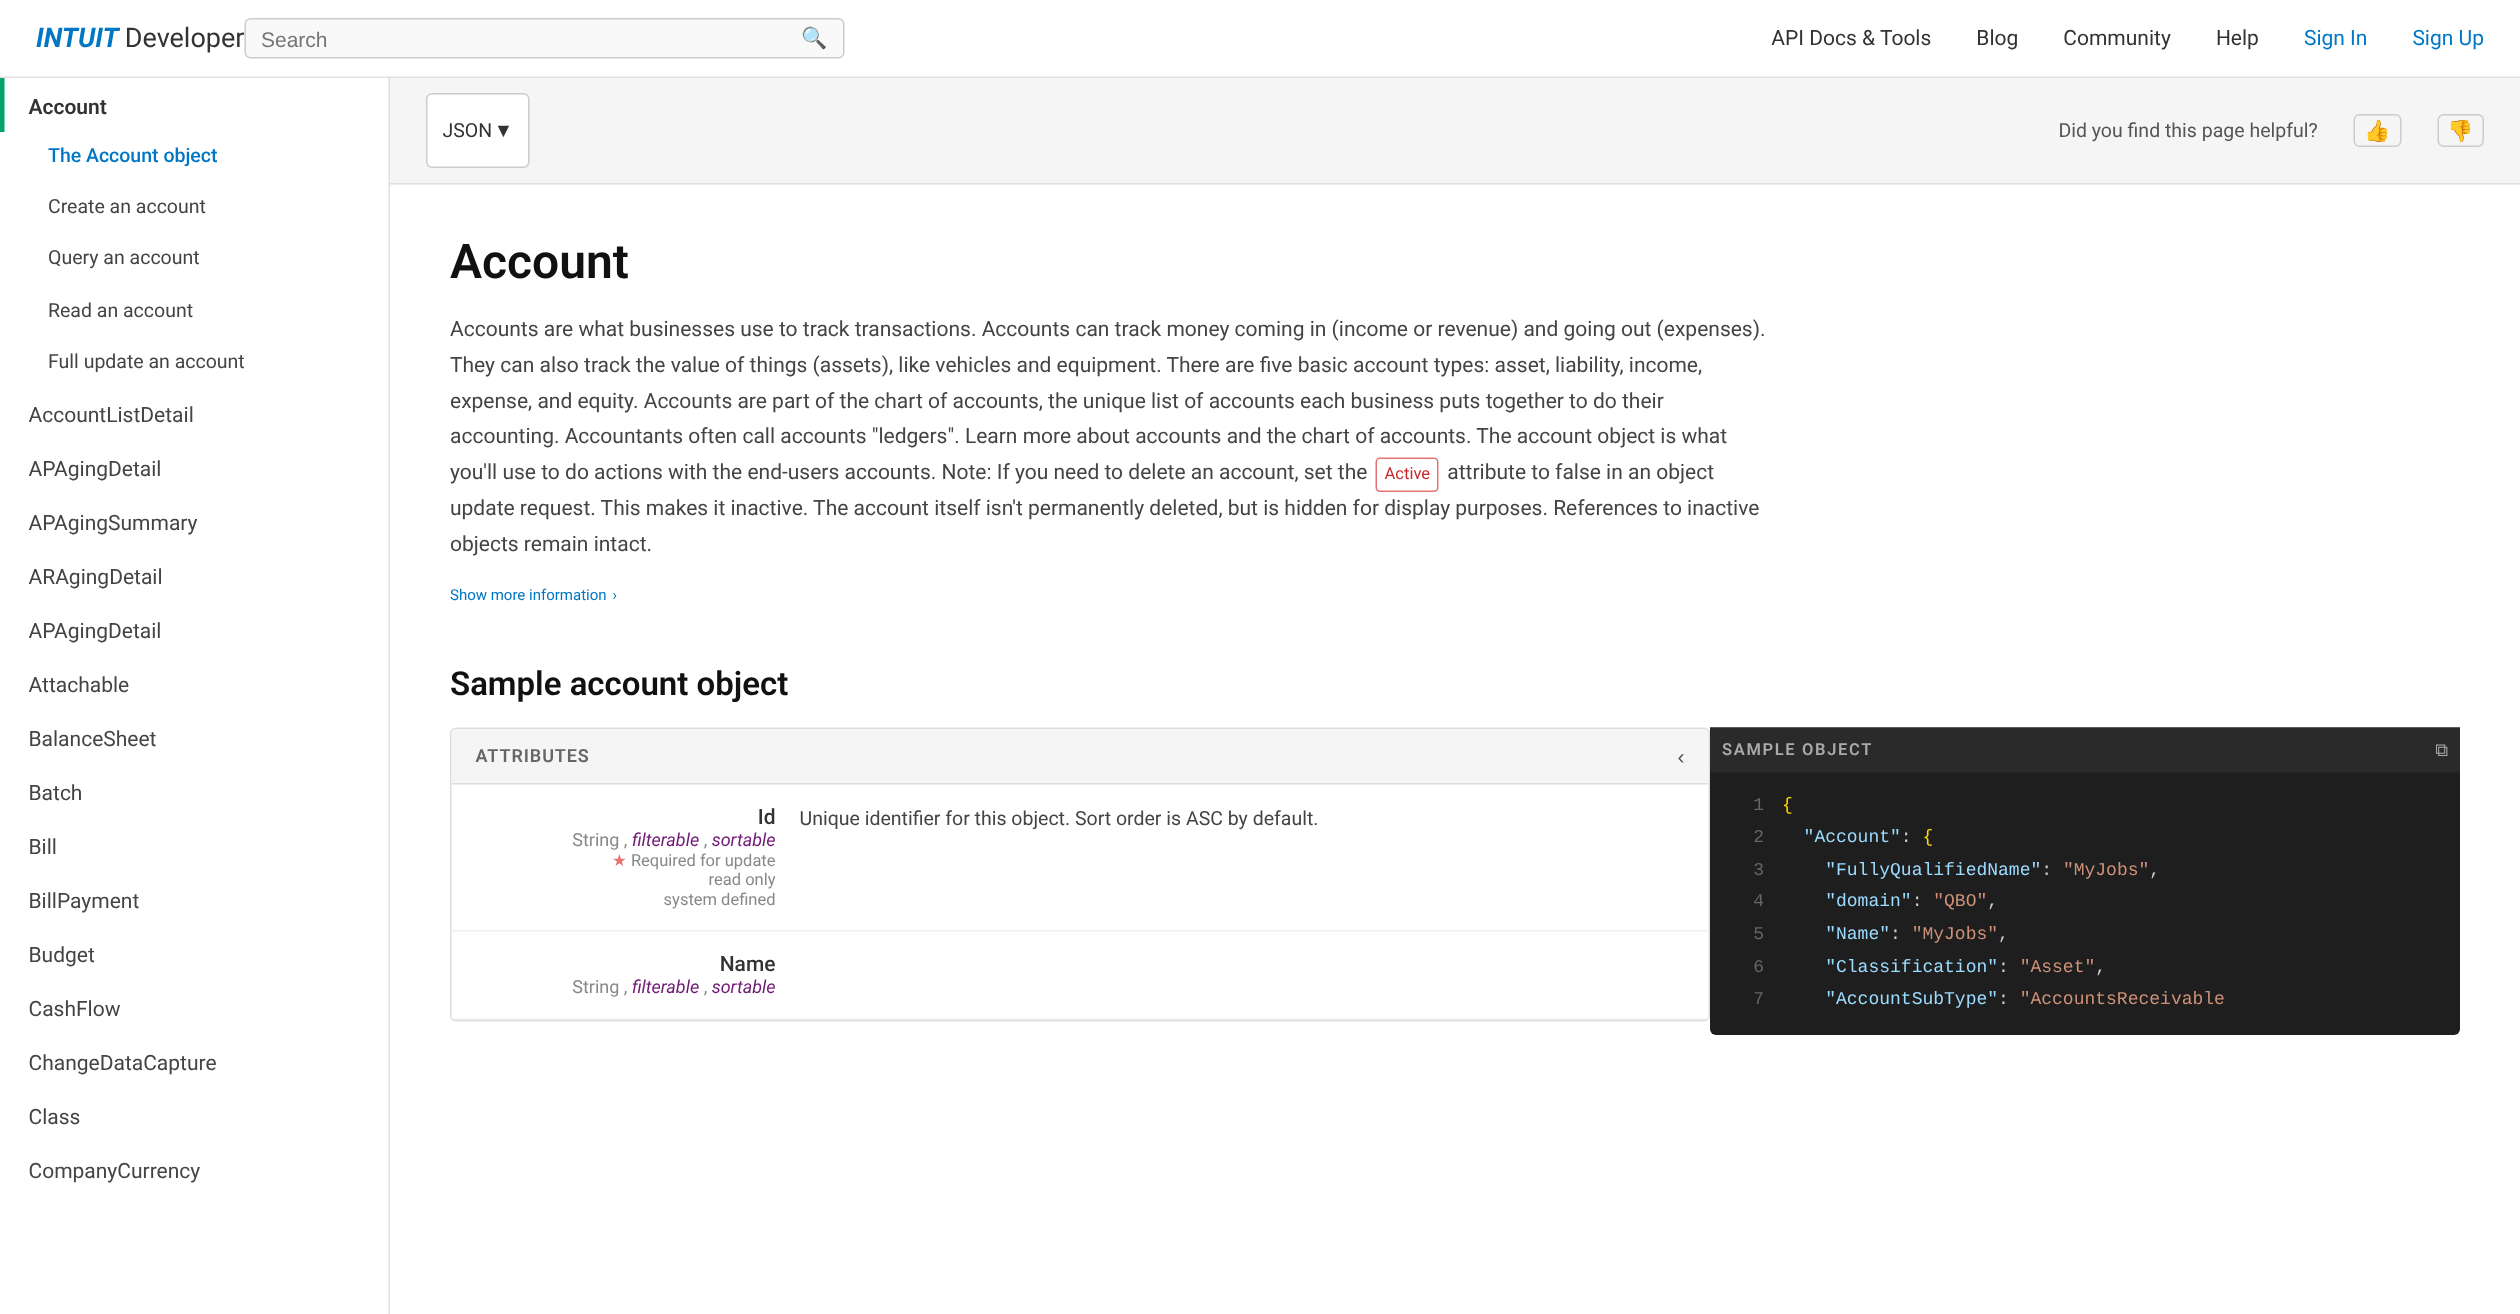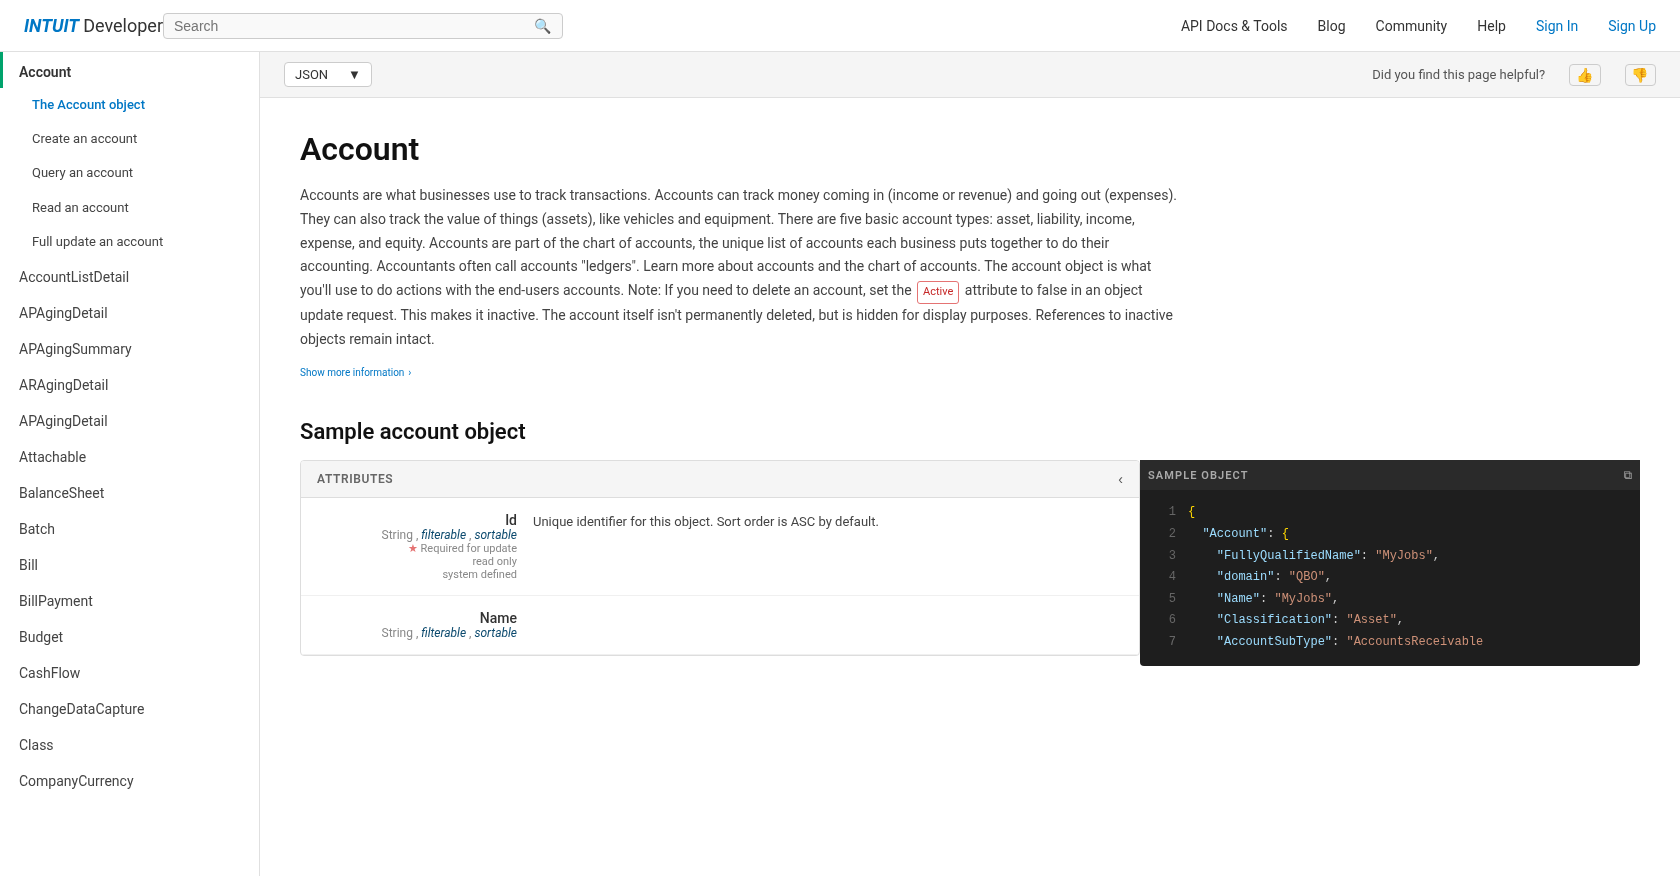--- a/index.html
+++ b/index.html
@@ -67,22 +67,22 @@
     
     .format-bar {
       padding: 10px 24px;
       background: #f5f5f5;
       border-bottom: 1px solid #e0e0e0;
       display: flex; align-items: center; justify-content: space-between;
     }
     .format-select-wrapper {
       display: flex; align-items: center;
       border: 1px solid #ccc; border-radius: 4px;
-      background: #fff; padding: 4px 10px; cursor: pointer;
-      font-size: 13px; gap: 20px;
+      background: #fff; padding: 16px 10px; cursor: pointer;
+      font-size: 13px; gap: 1px;
     }
     .helpful-text { font-size: 13px; color: #555; display: flex; align-items: center; gap: 24px; }
     .thumb-btn {
       background: none; border: 1px solid #ccc; border-radius: 4px;
       cursor: pointer; padding: 2px 6px; font-size: 14px;
     }
 
     
     .article { padding: 32px 40px 40px 40px; max-width: 960px; }
     .article h1 { font-size: 32px; font-weight: 600; margin-bottom: 16px; color: #111; }
@@ -116,21 +116,21 @@
     }
 
     .attr-row {
       display: flex; padding: 14px 16px;
       border-bottom: 1px solid #f0f0f0;
       align-items: flex-start; gap: 16px;
     }
     .attr-name-col { width: 200px; text-align: right; }
     .attr-name { font-size: 14px; font-weight: 500; color: #333; }
     .attr-type { font-size: 12px; color: #888; }
-    .attr-type em { color: #0c4a6e; font-style: italic; }
+    .attr-type em { color: #701a75; font-style: italic; }
     .attr-meta { font-size: 11px; color: #888; text-align: right; }
     .required-badge { color: #e57373; font-size: 11px; }
     .attr-desc-col { flex: 1; }
     .attr-desc { font-size: 13px; color: #444; line-height: 1.5; }
 
     
     .split-container { display: flex; position: relative; }
     .left-panel { flex: 1; }
     .right-panel {
       width: 500px; min-width: 500px;

